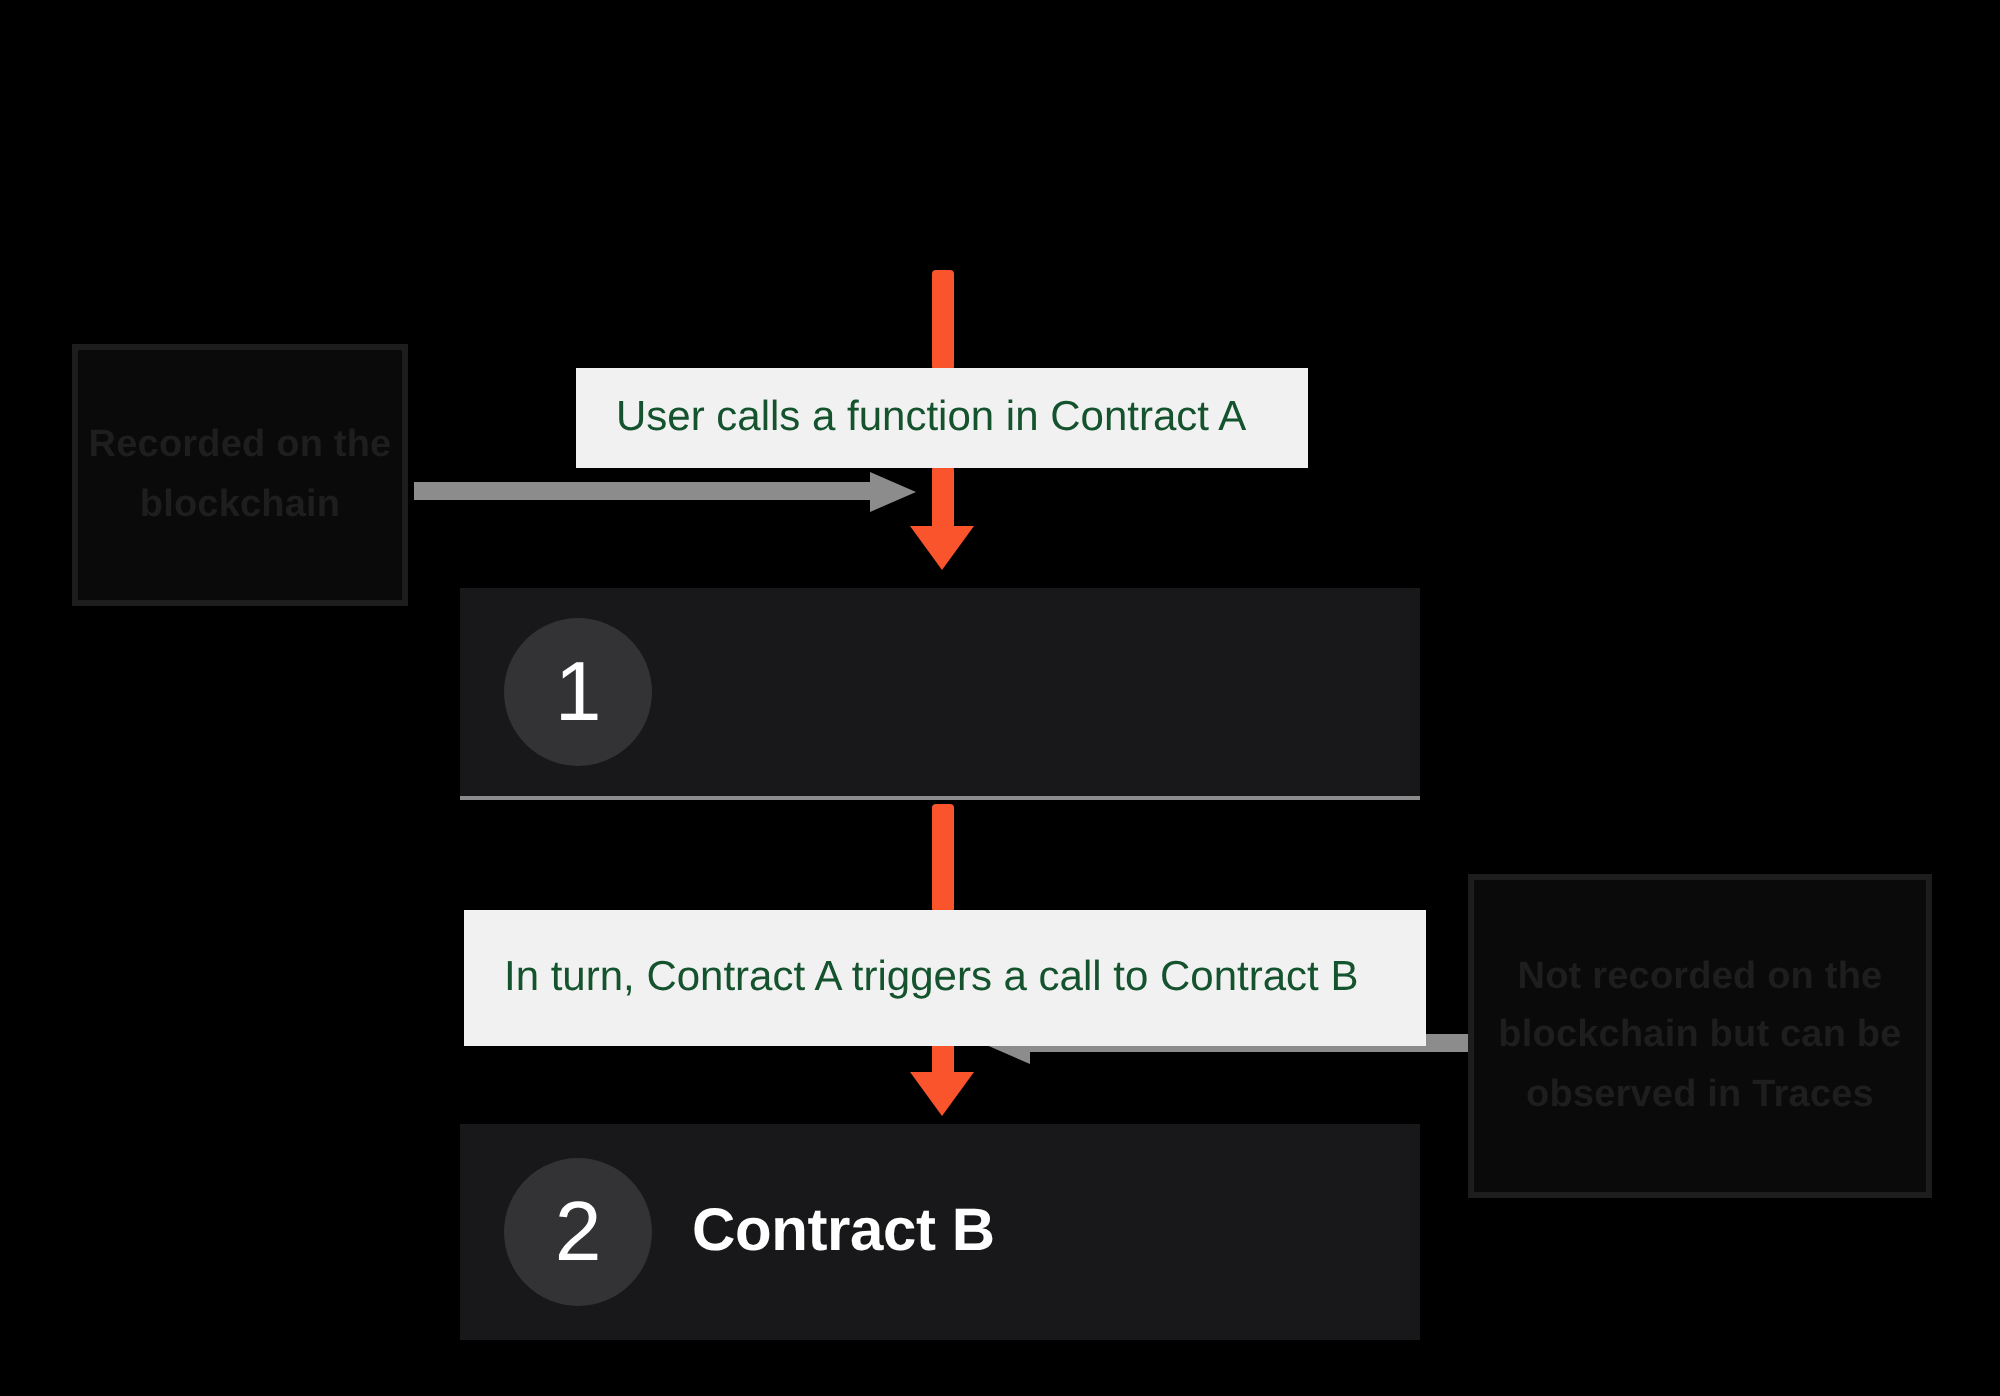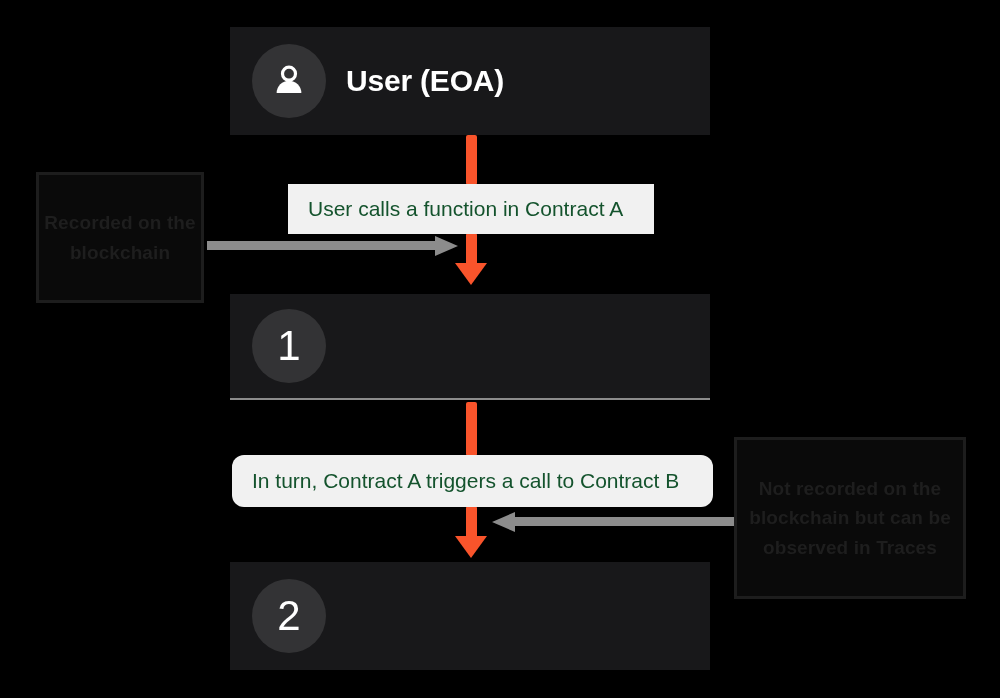--- a/index.html
+++ b/index.html
@@ -67,21 +67,21 @@
     z-index: 3;
   }
   .label-box span {
     color: #14532d;
     font-size: 21px;
     font-weight: 400;
     white-space: nowrap;
   }
   .label-1 { left: 288px; top: 184px; width: 366px; height: 50px; }
   .label-1 span { margin-left: 20px; }
-  .label-2 { left: 232px; top: 455px; width: 481px; height: 52px; border-radius: 12px; }
+  .label-2 { left: 232px; top: 455px; width: 481px; height: 68px; }
   .label-2 span { margin-left: 20px; }
 
   
   .callout {
     position: absolute;
     background: #0a0a0a;
     border: 3px solid #1d1d1d;
     box-sizing: border-box;
     display: flex;
     align-items: center;
@@ -182,36 +182,28 @@
 
   <div class="gray-arrow gray-right">
     <div class="g-shaft"></div>
     <div class="g-head"></div>
   </div>
   <div class="gray-arrow gray-left">
     <div class="g-shaft"></div>
     <div class="g-head"></div>
   </div>
 
-  <div class="node node-user">
-    <div class="node-badge">
-      <svg width="40" height="40" viewBox="0 0 24 24" aria-hidden="true">
-        <circle cx="12" cy="7.6" r="3.9" fill="none" stroke="#ffffff" stroke-width="1.9"></circle>
-        <path d="M4.6 19.2a7.4 7.4 0 0 1 14.8 0z" fill="#ffffff"></path>
-      </svg>
-    </div>
-    <div class="node-title">User (EOA)</div>
-  </div>
 
   <div class="node node-a">
     <div class="node-badge">1</div>
   </div>
 
   <div class="node node-b">
     <div class="node-badge">2</div>
+    <div class="node-title">Contract B</div>
   </div>
 
   <div class="label-box label-1">
     <span>User calls a function in Contract A</span>
   </div>
   <div class="label-box label-2">
     <span>In turn, Contract A triggers a call to Contract B</span>
   </div>
 
   <div class="callout callout-left">

